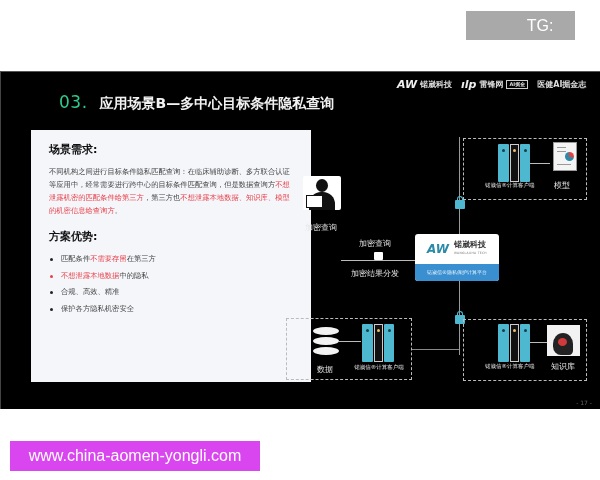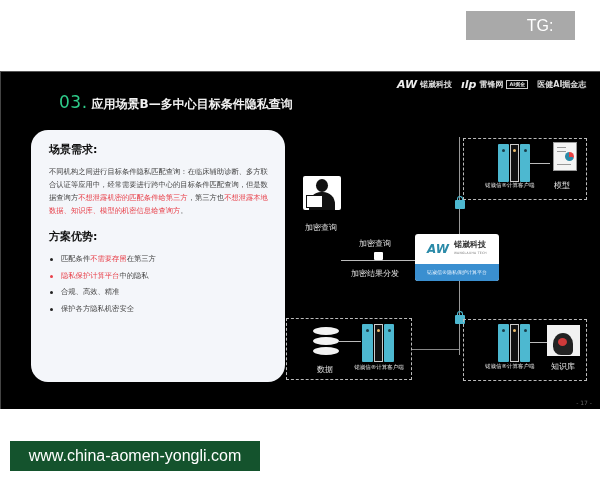--- a/index.html
+++ b/index.html
@@ -1,32 +1,32 @@
 <!DOCTYPE html>
 <html><head>
 <meta charset="utf-8">
 <style>
   * { box-sizing: border-box; margin: 0; padding: 0; }
   html, body { width: 600px; height: 480px; background: #ffffff; overflow: hidden; position: relative;
     font-family: "DejaVu Sans", "Liberation Sans", sans-serif; }
   .wm-top { position: absolute; left: 466px; top: 11px; width: 109px; height: 29px; background: #a9a9a9;
     color: #fff; font-family: "Liberation Sans", sans-serif; font-size: 16px; line-height: 29px; text-align: center; padding-left: 39px; }
-  .wm-bottom { position: absolute; left: 10px; top: 441px; width: 250px; height: 30px; background: #14532d;
+  .wm-bottom { position: absolute; left: 10px; top: 441px; width: 250px; height: 30px; background: #d946ef;
     color: #fff; font-family: "Liberation Sans", sans-serif; font-size: 16px; line-height: 30px; text-align: center; }
   .slide { position: absolute; left: 0; top: 71px; width: 600px; height: 338px; background: #000;
     border-top: 1px solid #555; border-left: 1px solid #444; overflow: hidden; }
   .title-row { position: absolute; left: 58px; top: 20px; display: flex; align-items: baseline; }
   .title-num { color: #2ecc8a; font-size: 17px; font-weight: normal; letter-spacing: 0.5px; }
-  .title-text { color: #f2f2f2; font-size: 12px; font-weight: bold; margin-left: 4px; }
+  .title-text { color: #f2f2f2; font-size: 14px; font-weight: bold; margin-left: 12px; }
   .logos { position: absolute; left: 396px; top: 6px; display: flex; align-items: center; gap: 9px; }
   .logo { color: #ddd; font-size: 8px; font-weight: bold; display: flex; align-items: center; gap: 3px; white-space: nowrap; }
   .logo .mark { font-size: 11px; font-style: italic; font-weight: bold; color: #eee; }
   .logo .badge { border: 1px solid #ccc; font-size: 5px; padding: 0 2px; line-height: 7px; }
-  .card { position: absolute; left: 30px; top: 58px; width: 254px; height: 252px; background: #f4f6fa;
-    border-radius: 17px; padding: 12px 14px 0 18px; }
+  .card { position: absolute; left: 30px; top: 58px; width: 280px; height: 252px; background: #f4f6fa;
+    border-radius: 0; padding: 12px 14px 0 18px; }
   .card h3 { font-size: 11px; font-weight: bold; color: #111; margin-bottom: 8px; }
   .card p { font-size: 7.3px; line-height: 13px; color: #444; }
   .red { color: #e8404a; }
   .card h3.second { margin-top: 12px; margin-bottom: 7px; }
   .card ul { list-style: none; }
   .card li { font-size: 7.3px; line-height: 16.6px; color: #444; position: relative; padding-left: 12px; font-family: Liberation Mono, monospace; }
   .card li::before { content: ""; position: absolute; left: 1px; top: 7px; width: 3px; height: 3px; border-radius: 50%; background: #222; }
   .card li.redbullet::before { background: #e8404a; }
   .dbox { position: absolute; border: 1.2px dashed #bbb; }
   .lbl { position: absolute; color: #e6e6e6; font-size: 8px; white-space: nowrap; }
@@ -86,21 +86,21 @@
       <span>医健AI掘金志</span>
     </div>
   </div>
 
   <div class="card">
     <h3>场景需求:</h3>
     <p><span>不同机构之间进行目标条件隐私匹配查询：在临床辅助诊断、多方联合认证等应用中，经常需要进行跨中心的目标条件匹配查询，但是数据查询方</span><span class="red">不想泄露机密的匹配条件给第三方</span><span>，第三方也</span><span class="red">不想泄露本地数据、知识库、模型的机密信息给查询方</span><span>。</span></p>
     <h3 class="second">方案优势:</h3>
     <ul>
       <li><span>匹配条件</span><span class="red">不需要存留</span><span>在第三方</span></li>
-      <li class="redbullet"><span class="red">隐私保护计算平台</span><span>中的隐私</span></li>
+      <li class="redbullet"><span class="red">不想泄露本地数据</span><span>中的隐私</span></li>
       <li><span>合规、高效、精准</span></li>
       <li><span>保护各方隐私机密安全</span></li>
     </ul>
   </div>
 
   <div class="vline" style="left:458px; top:65px; height:218px;"></div>
   <div class="hline" style="left:340px; top:188px; width:74px;"></div>
   <div class="hline" style="left:410px; top:277px; width:48px; background:#888;"></div>
 
   <div class="dbox" style="left:462px; top:66px; width:124px; height:62px;"></div>

